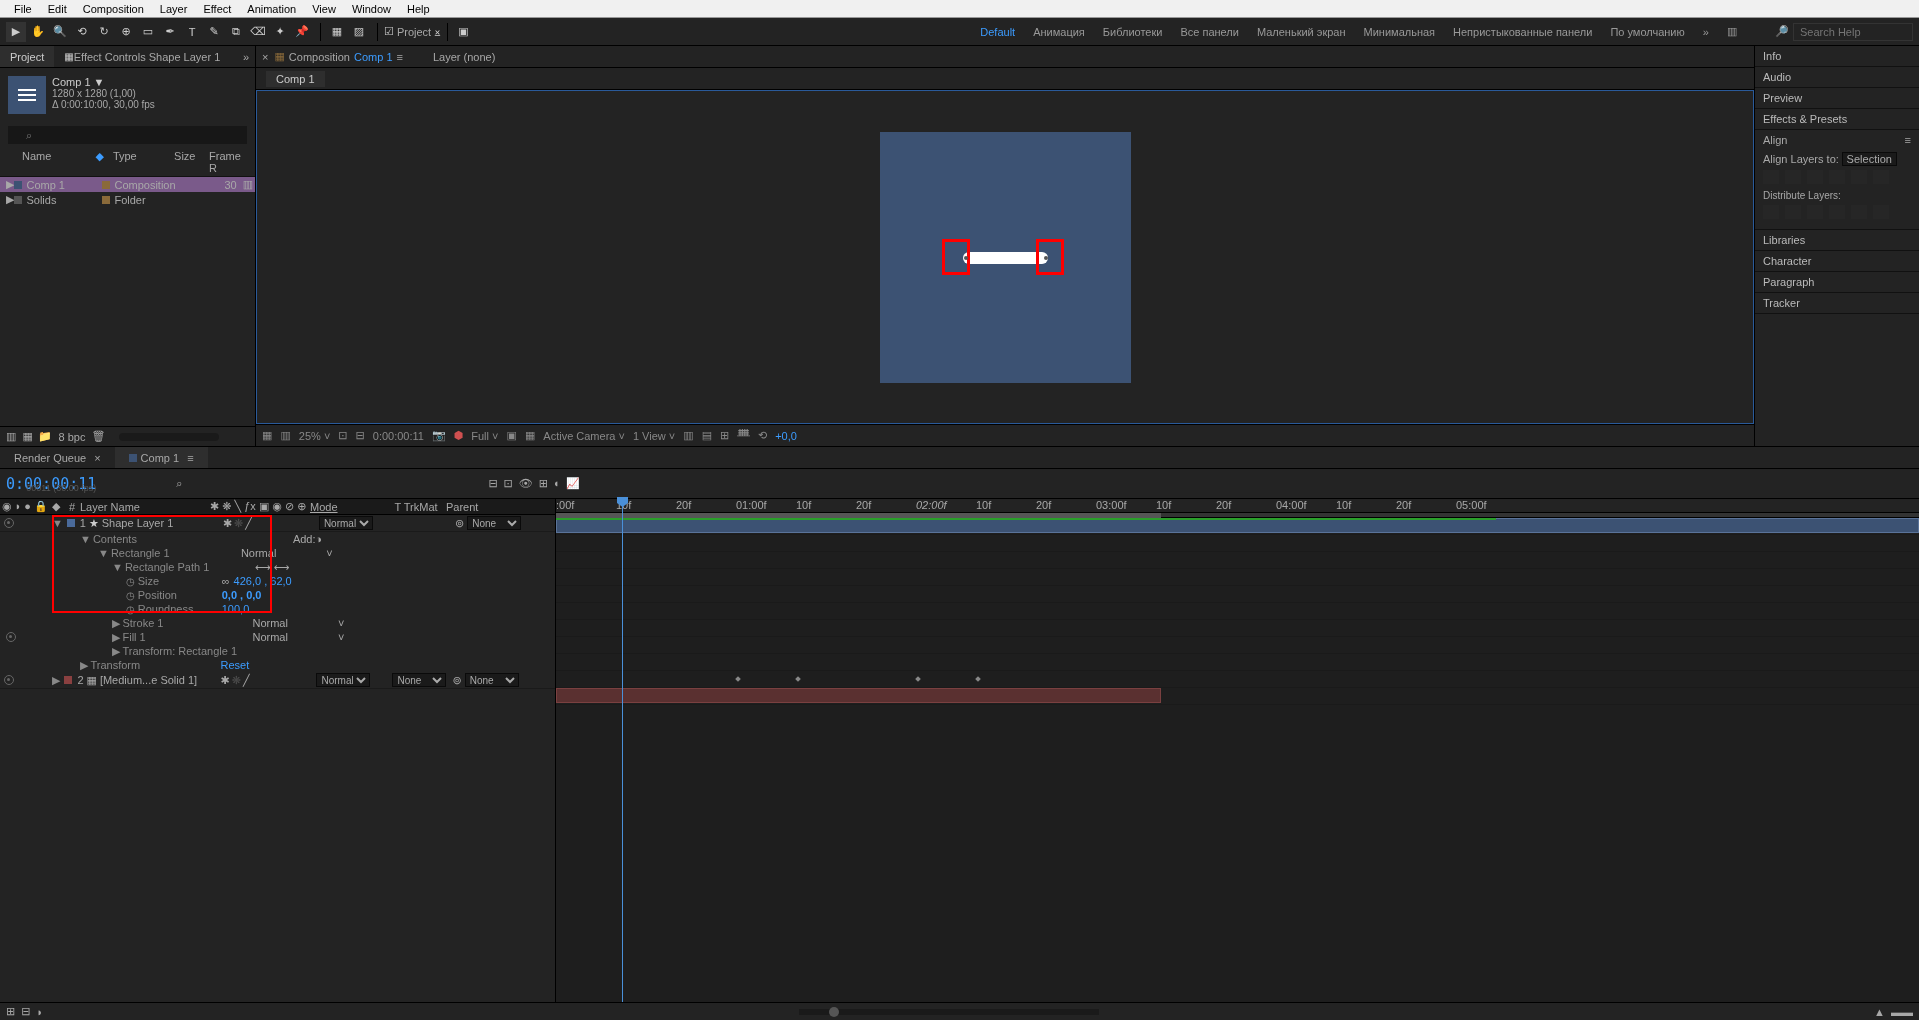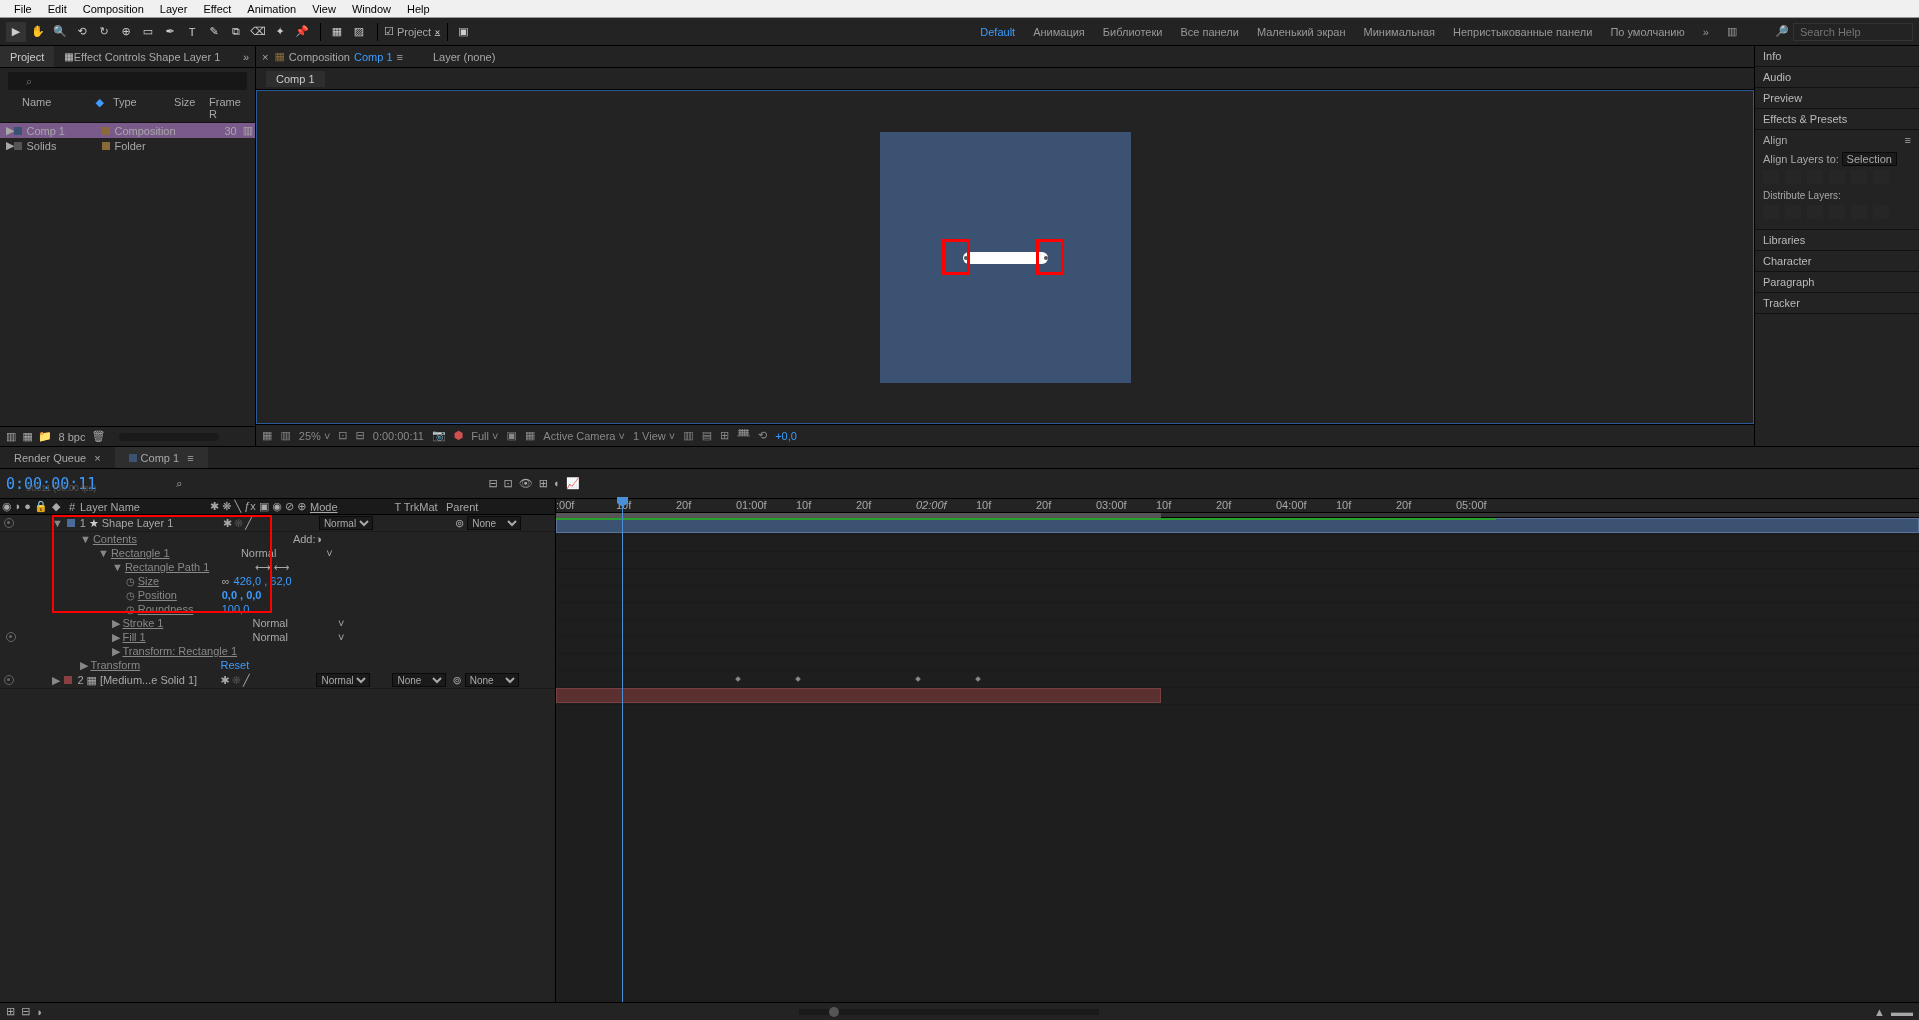--- a/index.html
+++ b/index.html
@@ -64,21 +64,21 @@
 .layer-row { height:17px; display:flex; align-items:center; border-bottom:1px solid #1a1a1a; }
 .layer-row .eye-col { width:52px; padding-left:4px; display:flex; gap:2px; }
 .layer-row .name-col { width:130px; display:flex; align-items:center; gap:3px; }
 .layer-row .sw-col { width:100px; display:flex; gap:2px; padding-left:4px; }
 .layer-row .mode-col { width:76px; }
 .layer-row .trk-col { width:60px; }
 .layer-row .par-col { width:90px; }
 .layer-row.l1 .name-col { color:#ccc; }
 .redoverlay { position:absolute; border:2px solid #ff0000; }
 .prop-row { padding-left:80px; display:flex; height:14px; align-items:center; }
-.prop-row .pname { width:130px; color:#888;text-decoration:underline; }
+.prop-row .pname { width:130px; color:#888; }
 .prop-row .pval { color:#3c9cff; }
 .prop-row.sub1 { padding-left:98px; } .prop-row.sub2 { padding-left:112px; } .prop-row.sub3 { padding-left:126px; }
 .dropdown { background:#1a1a1a; border:1px solid #0a0a0a; padding:0 4px; height:14px; display:inline-flex; align-items:center; color:#aaa; min-width:46px; }
 .tl-right { flex:1; position:relative; background:#1e1e1e; }
 .ruler { height:14px; background:#232323; border-bottom:1px solid #000; position:relative; font-size:9px; color:#888; }
 .ruler span { position:absolute; top:0; }
 .workarea { height:5px; background:#333; border-bottom:1px solid #000; position:relative;}
 .wa-bar { position:absolute; height:5px; background:#555; left:0; width:605px; }
 .playhead { position:absolute; width:1px; background:#4a90d9; top:0; bottom:0; left:66px; z-index:5; }
 .playhead::before { content:''; position:absolute; top:-2px; left:-5px; width:11px; height:10px; background:#4a90d9; clip-path:polygon(0 0,100% 0,100% 60%,50% 100%,0 60%); }
@@ -152,20 +152,34 @@
 </div>
 
 <div class="main">
 
   <div class="left-col">
     <div class="panel-tabs">
       <div class="panel-tab active">Project</div>
       <div class="panel-tab" style="font-size:10px;">▦ <span>Effect Controls Shape Layer 1</span></div>
       <div style="margin-left:auto;padding:0 6px;">»</div>
     </div>
+    <div class="comp-info">
+      <div class="comp-thumb">
+          <div class="comp-thumb-lines">
+            <div></div>
+            <div></div>
+            <div></div>
+          </div>
+        </div>
+      <div>
+        <div style="color:#ccc;">Comp 1 ▼</div>
+        <div style="font-size:10px;">1280 x 1280 (1,00)</div>
+        <div style="font-size:10px;">Δ 0:00:10:00, 30,00 fps</div>
+      </div>
+    </div>
     <div class="search-row"><input placeholder="⌕" style=""></div>
     <div class="proj-header">
       <span>Name</span>
         <span style="color:#3c9cff;">◆</span>
         <span>Type</span>
         <span>Size</span>
         <span>Frame R</span>
     </div>
     <div class="proj-row sel">
       <span>▶</span>

